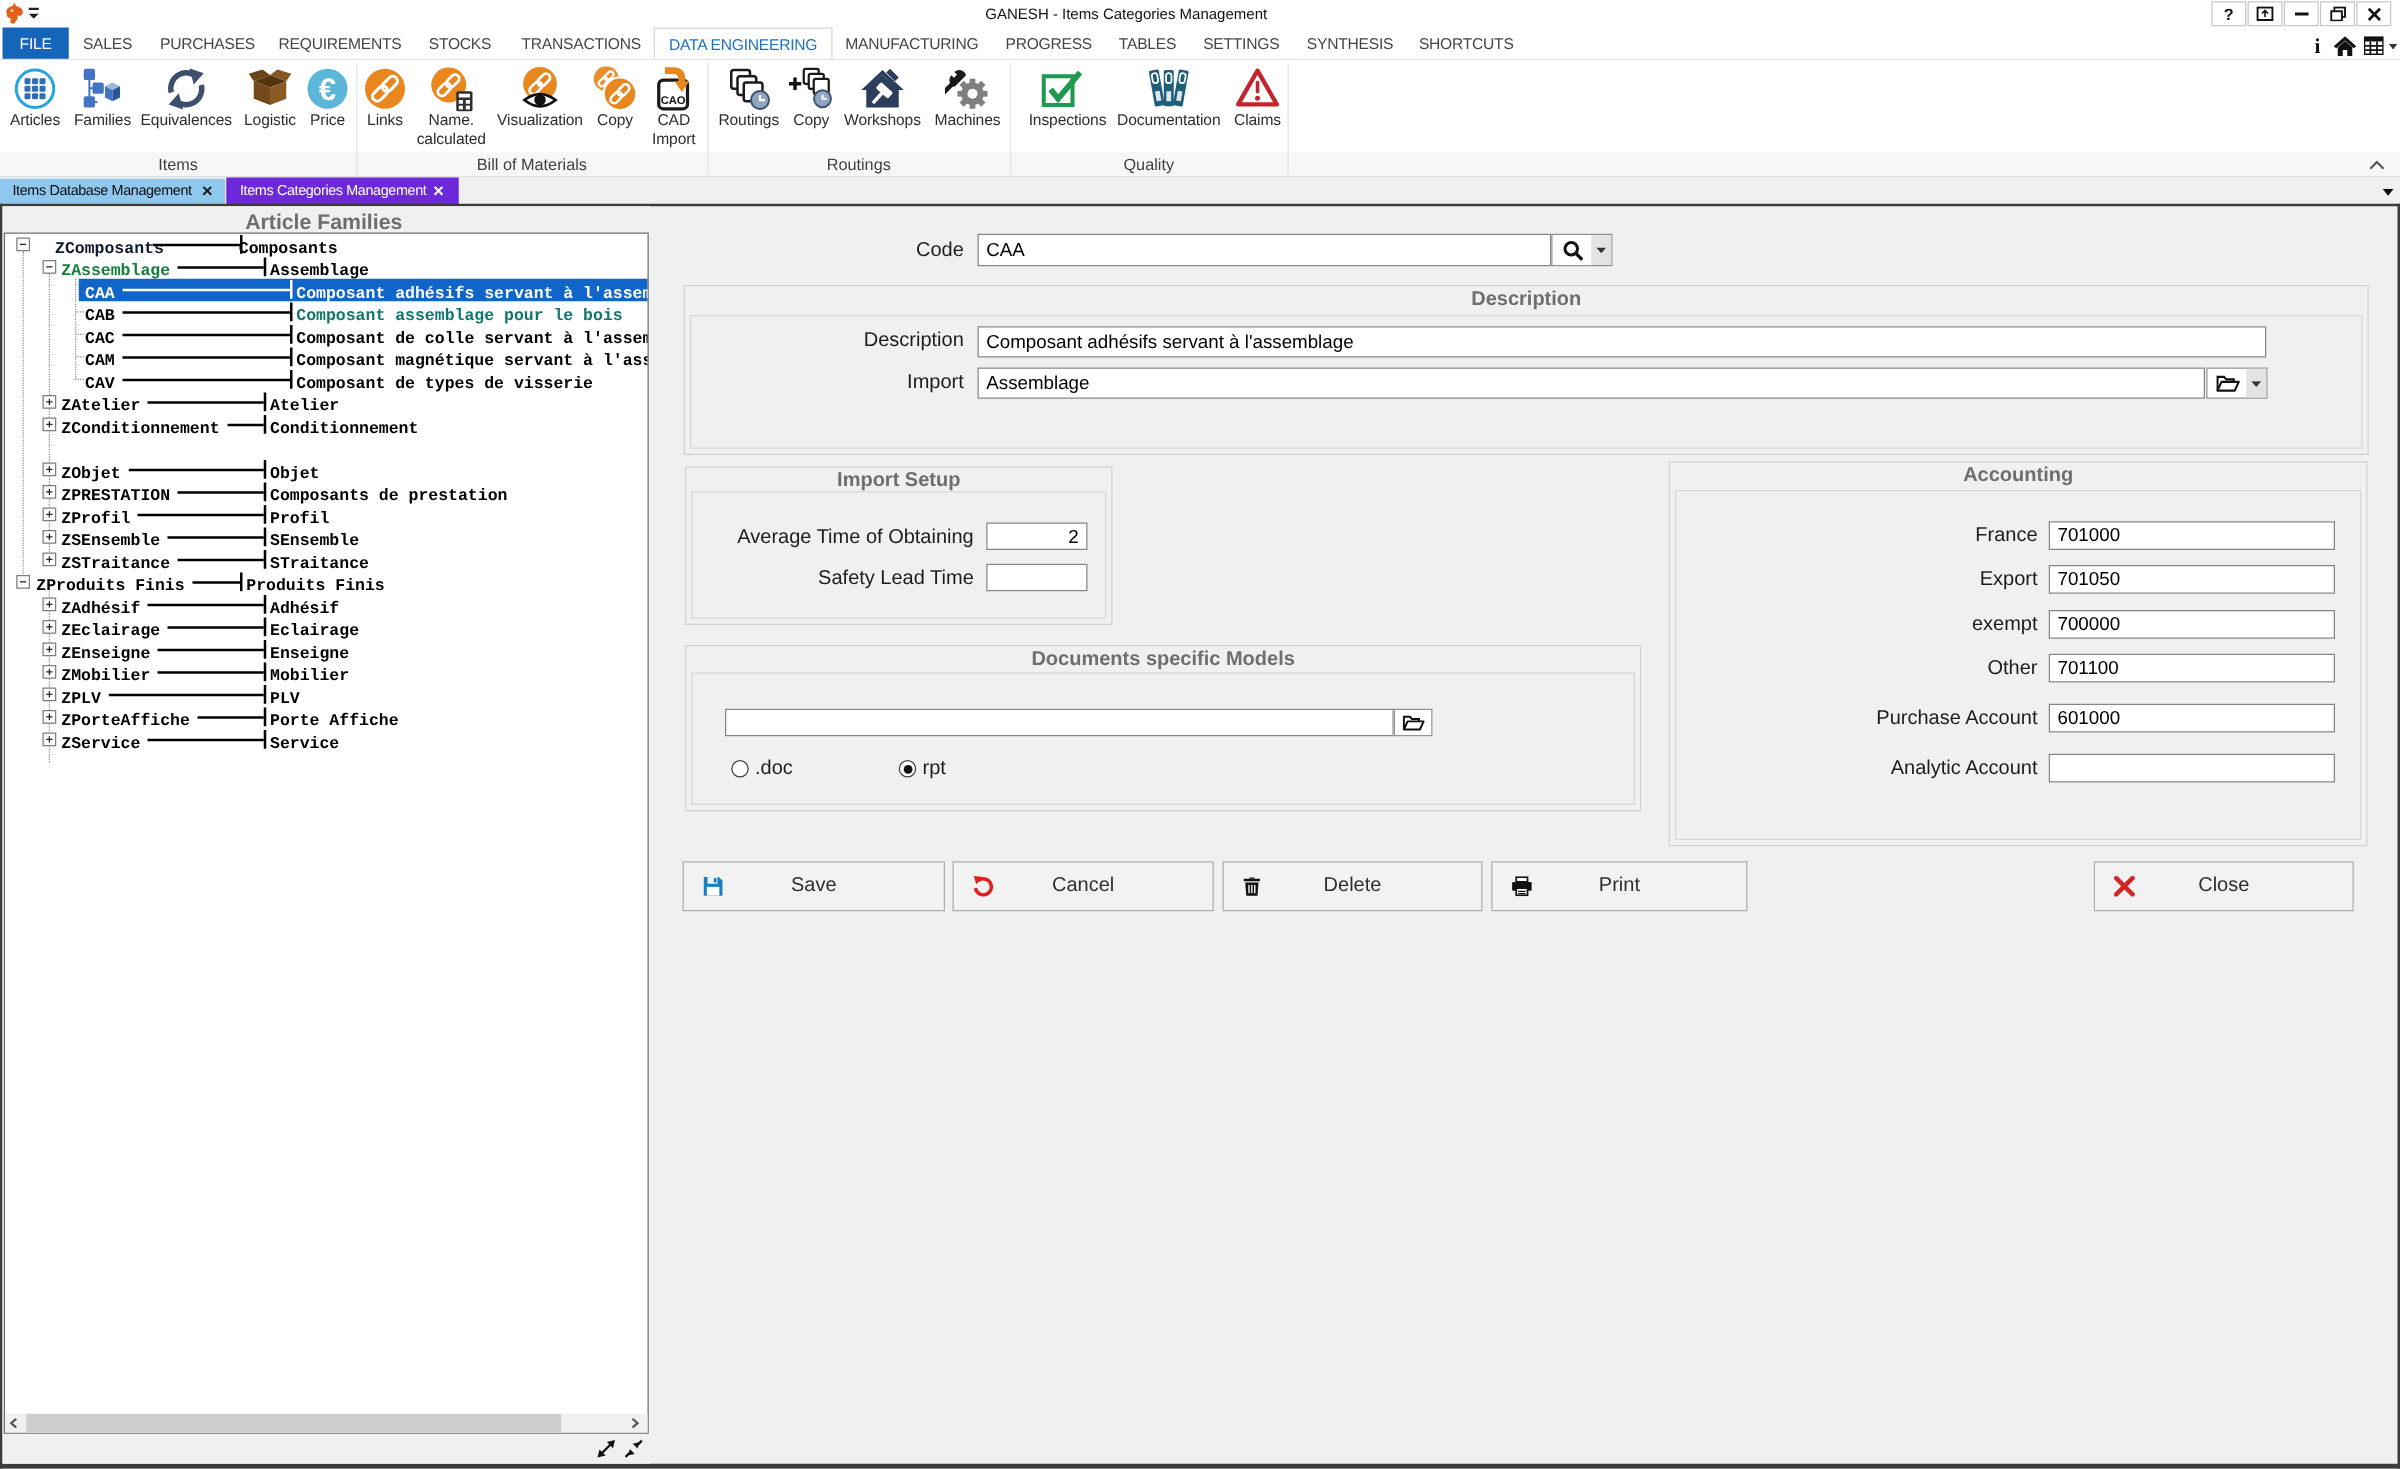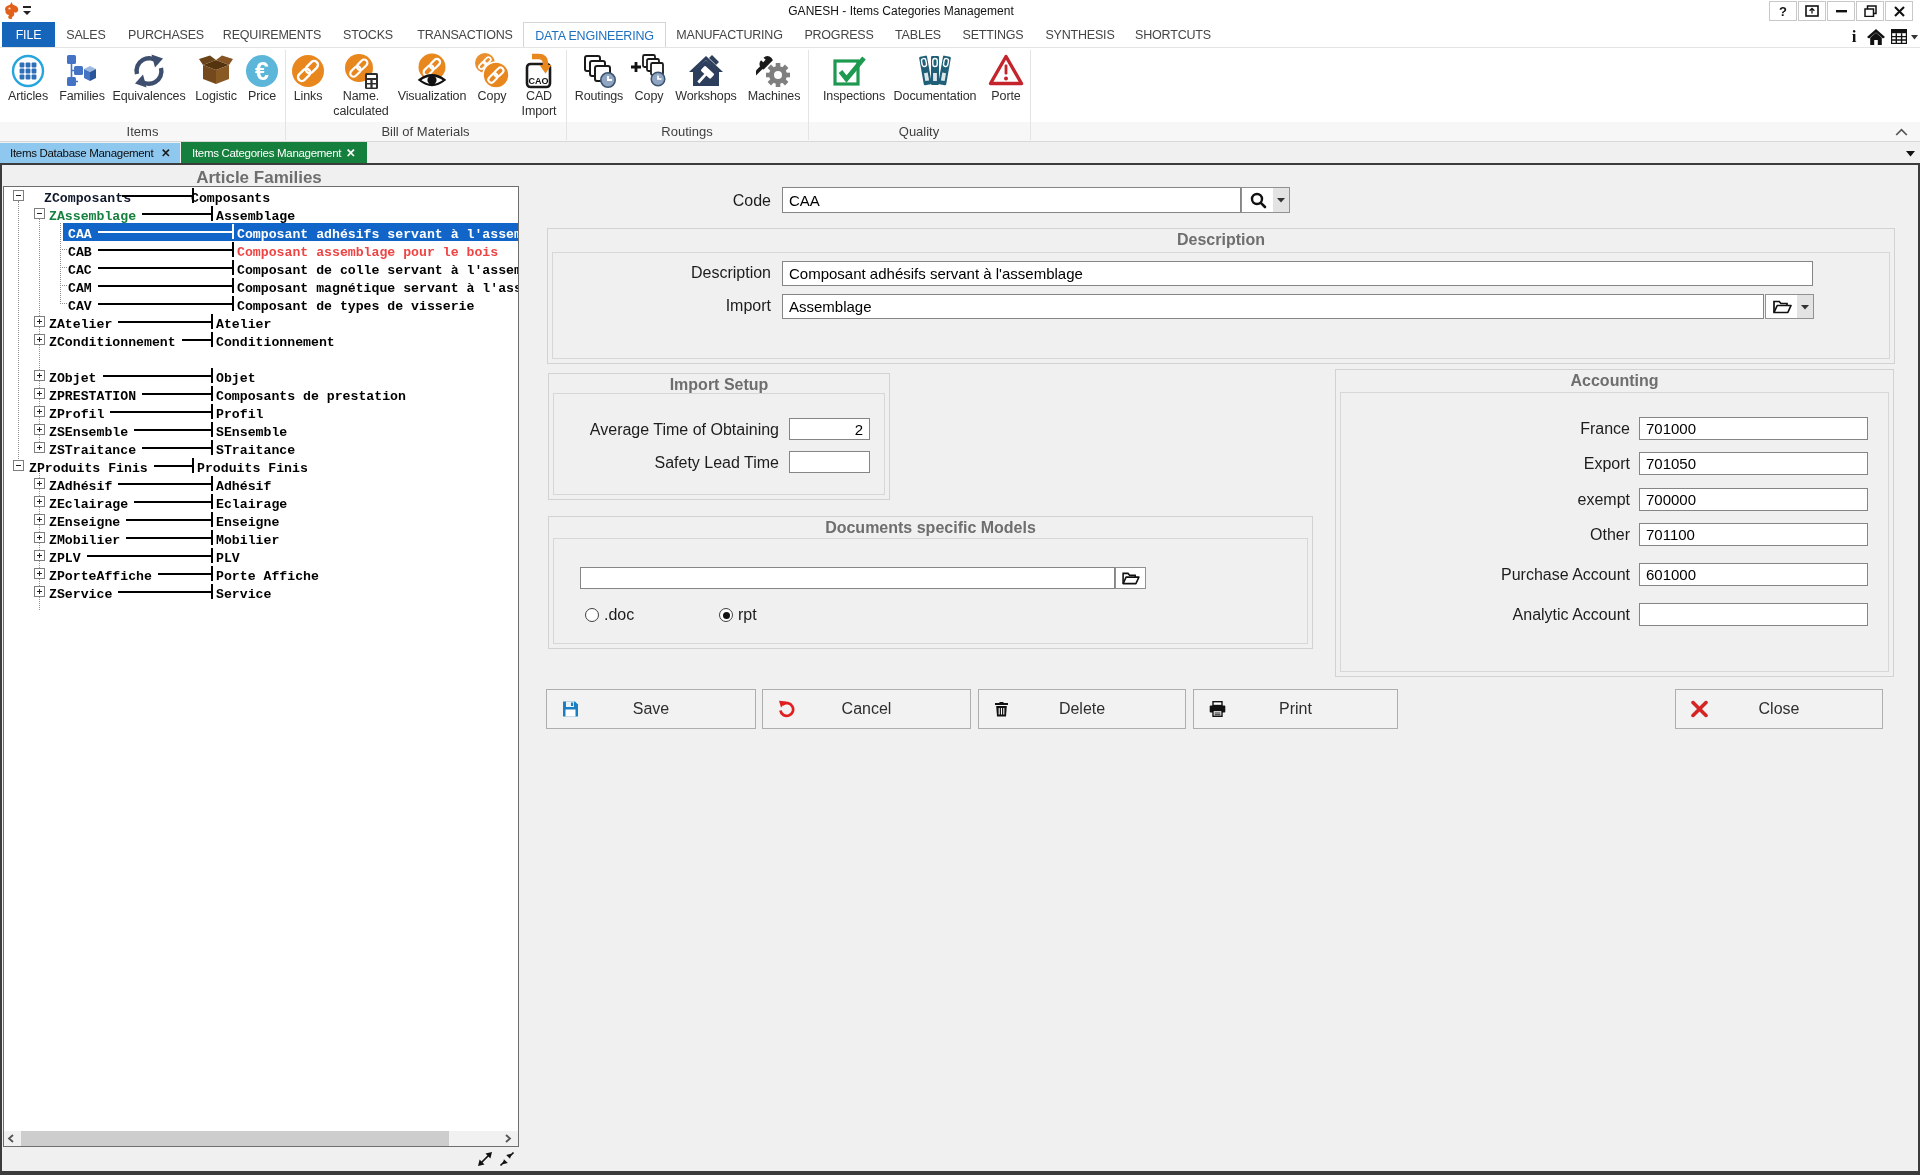--- a/index.html
+++ b/index.html
@@ -296,40 +296,40 @@
       <rect x="25.6" y="20" width="3.8" height="8" fill="#fff" opacity=".85"></rect>
     </g>
 </svg>
 <div class="rlbl" style="left:875px;width:120px">Documentation</div>
 
 <svg class="ricon" style="left:988px" width="36" height="36" viewBox="0 0 36 36">
 <path d="M18 3.5 L33.5 30.5 H2.5 Z" fill="none" stroke="#c4242b" stroke-width="3.4" stroke-linejoin="round"></path>
 <rect x="16.6" y="11.5" width="2.8" height="10" rx="1.2" fill="#c4242b"></rect>
 <circle cx="18" cy="25.6" r="2" fill="#c4242b"></circle>
 </svg>
-<div class="rlbl" style="left:966px;width:80px">Porte</div>
+<div class="rlbl" style="left:966px;width:80px">Claims</div>
 
 <div class="gsep" style="left:285px"></div>
 <div class="gsep" style="left:566px"></div>
 <div class="gsep" style="left:808px"></div>
 <div class="gsep" style="left:1030px"></div>
 <div class="glbl" style="left:0;width:285px;top:122px">Items</div>
 <div class="glbl" style="left:285px;width:281px;top:122px">Bill of Materials</div>
 <div class="glbl" style="left:566px;width:242px;top:122px">Routings</div>
 <div class="glbl" style="left:808px;width:222px;top:122px">Quality</div>
 <svg class="abs" style="left:1895px;top:128px" width="13" height="8" viewBox="0 0 13 8">
     <path d="M1.2 7 L6.5 1.6 L11.8 7" stroke="#555" stroke-width="1.7" fill="none"></path>
   </svg>
 
 <div class="abs" style="left:0;top:142px;width:1920px;height:22px;background:#f0f0f0"></div>
 <div class="abs" style="left:0;top:143px;width:180px;height:20px;background:#8fc8ef;color:#0c0c0c;font-size:11.5px;letter-spacing:-0.3px">
     <span style="position:absolute;left:10px;top:3.5px;white-space:nowrap">Items Database Management</span>
     <span style="position:absolute;left:161px;top:3px;font-weight:bold;font-size:11.5px;color:#1a1a1a">✕</span>
   </div>
-<div class="abs" style="left:181px;top:142px;width:186px;height:22px;background:#15803d;color:#fff;font-size:11.5px;letter-spacing:-0.3px">
+<div class="abs" style="left:181px;top:142px;width:186px;height:22px;background:#6d28d9;color:#fff;font-size:11.5px;letter-spacing:-0.3px">
     <span style="position:absolute;left:11px;top:4.5px;white-space:nowrap">Items Categories Management</span>
     <span style="position:absolute;left:165px;top:4px;font-weight:bold;font-size:11.5px">✕</span>
   </div>
 <svg class="abs" style="left:1906px;top:151px" width="9" height="6" viewBox="0 0 9 6">
     <path d="M0 0 H9 L4.5 5.6 Z" fill="#111"></path>
   </svg>
 
 <div class="abs" style="left:0;top:163px;width:1920px;height:2px;background:#3c3c3c"></div>
 <div class="abs" style="left:0;top:163px;width:2px;height:1012px;background:#3c3c3c"></div>
 <div class="abs" style="left:1918px;top:163px;width:2px;height:1012px;background:#3c3c3c"></div>
@@ -365,21 +365,21 @@
       <span class="nl mono" style="left:64px;color:#fff">CAA</span>
       <div class="dl" style="left:94px;width:134px;background:#fff"></div>
       <div class="vb" style="left:228px;background:#fff"></div>
       <span class="ds mono" style="left:233px;color:#fff">Composant adhésifs servant à l'assemblage</span>
     </div>
 <div class="trow" style="top:54px">
       <div class="doth" style="left:56px;top:8px;width:7px"></div>
       <span class="nl mono" style="left:64px;color:#000">CAB</span>
       <div class="dl" style="left:94px;width:134px;background:#000"></div>
       <div class="vb" style="left:228px;background:#000"></div>
-      <span class="ds mono" style="left:233px;color:#ef4444">Composant assemblage pour le bois</span>
+      <span class="ds mono" style="left:233px;color:#0f766e">Composant assemblage pour le bois</span>
     </div>
 <div class="trow" style="top:72px">
       <div class="doth" style="left:56px;top:8px;width:7px"></div>
       <span class="nl mono" style="left:64px;color:#000">CAC</span>
       <div class="dl" style="left:94px;width:134px;background:#000"></div>
       <div class="vb" style="left:228px;background:#000"></div>
       <span class="ds mono" style="left:233px;color:#000">Composant de colle servant à l'assemblage</span>
     </div>
 <div class="trow" style="top:90px">
       <div class="doth" style="left:56px;top:8px;width:7px"></div>

